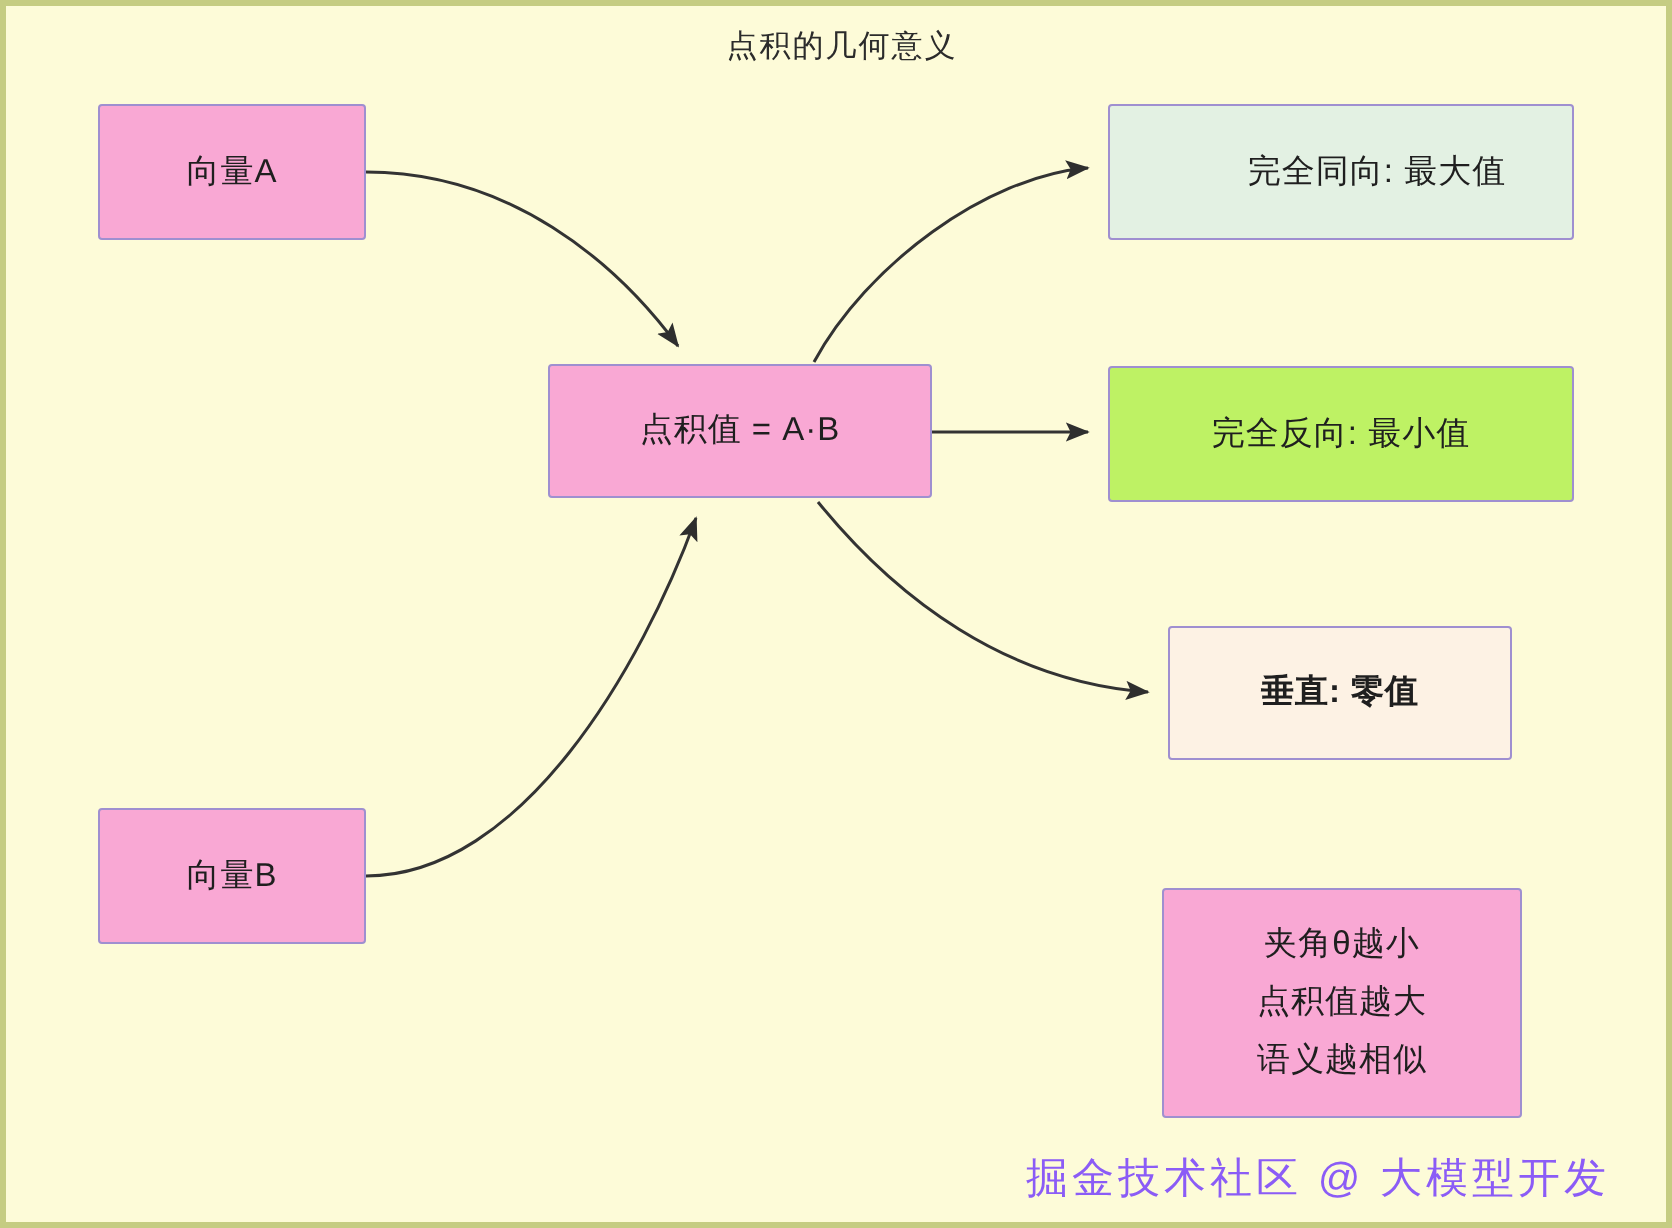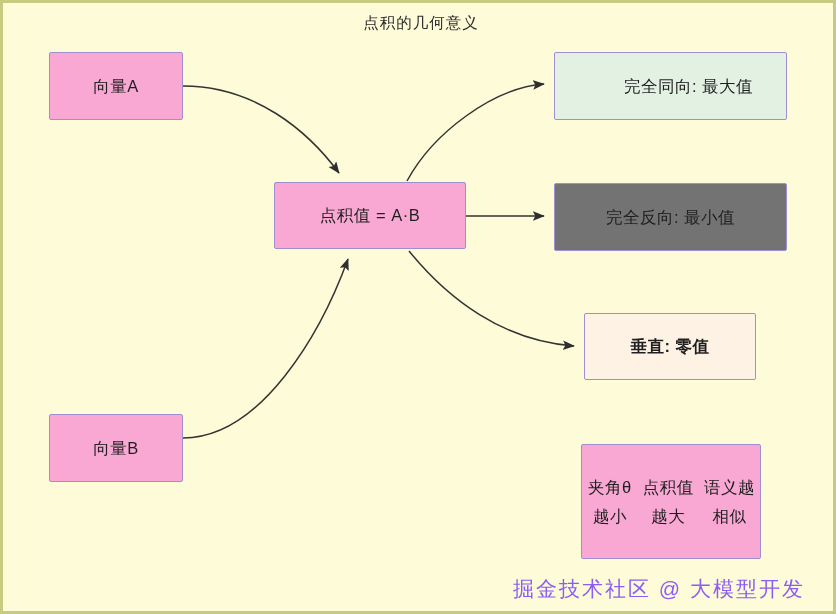--- a/index.html
+++ b/index.html
@@ -36,31 +36,31 @@
     justify-content: center;
     text-align: center;
     color: #1f1f1f;
     font-size: 16.5px;
     line-height: 1.5;
     letter-spacing: 0.5px;
     z-index: 3;
   }
   .node-lavender { background: #f9a8d4; }
   .node-green    { background: #e3f1e3; padding-left: 36px; }
-  .node-pink     { background: #737373; text-align: right; }
+  .node-pink     { background: #bef264; text-align: right; }
   .node-cream    { background: #fdf2e4; }
 
   #node-vector-a   { left: 46px;  top: 49px;  width: 134px; height: 68px; }
-  #node-vector-b   { left: 46px;  top: 401px; width: 134px; height: 68px; margin-top: 10px; }
+  #node-vector-b   { left: 46px;  top: 401px; width: 134px; height: 68px; }
   #node-dot-value  { left: 271px; top: 179px; width: 192px; height: 67px; }
   #node-same-dir   { left: 551px; top: 49px;  width: 233px; height: 68px; }
   #node-opposite   { left: 551px; top: 180px; width: 233px; height: 68px; }
   #node-perp       { left: 581px; top: 310px; width: 172px; height: 67px; font-weight: bold; }
   #node-summary    { left: 578px; top: 441px; width: 180px; height: 115px;
-                     line-height: 1.75; }
+                     flex-direction: column; line-height: 1.75; }
 
   #diagram-title {
     position: absolute;
     left: 0;
     top: 10px;
     width: 836px;
     text-align: center;
     font-size: 15.5px;
     color: #2b2b2b;
     letter-spacing: 1px;

